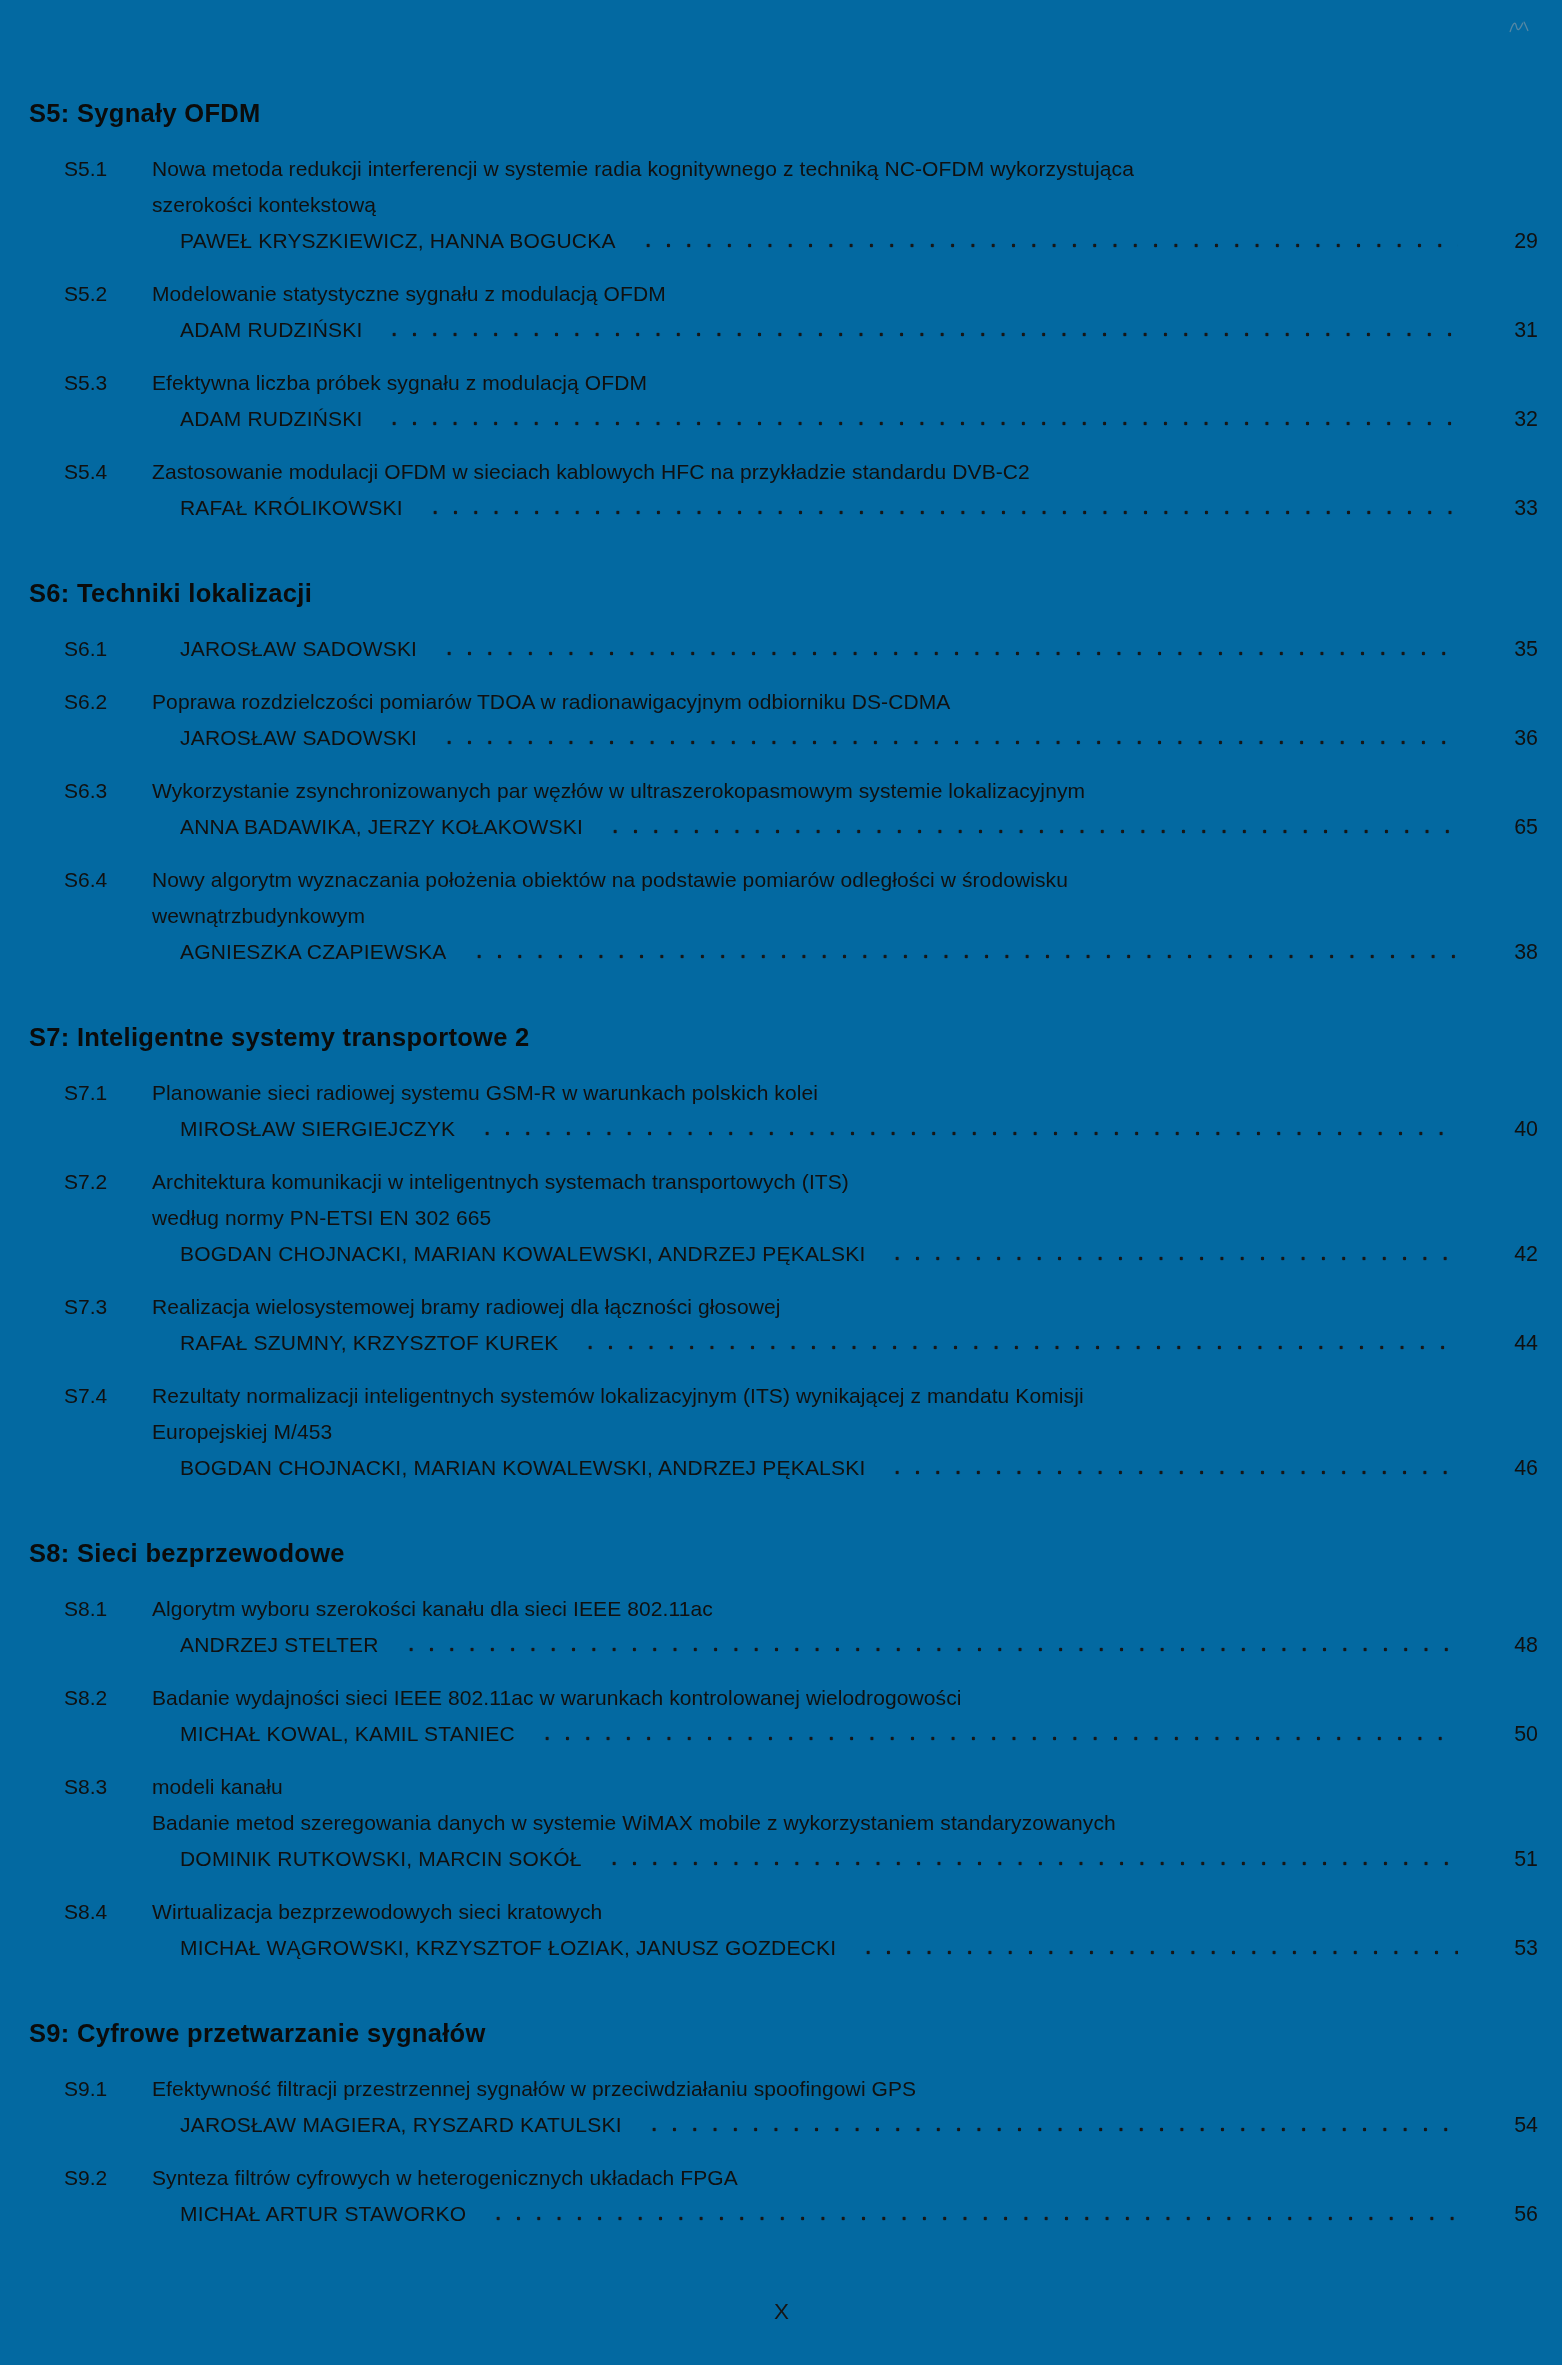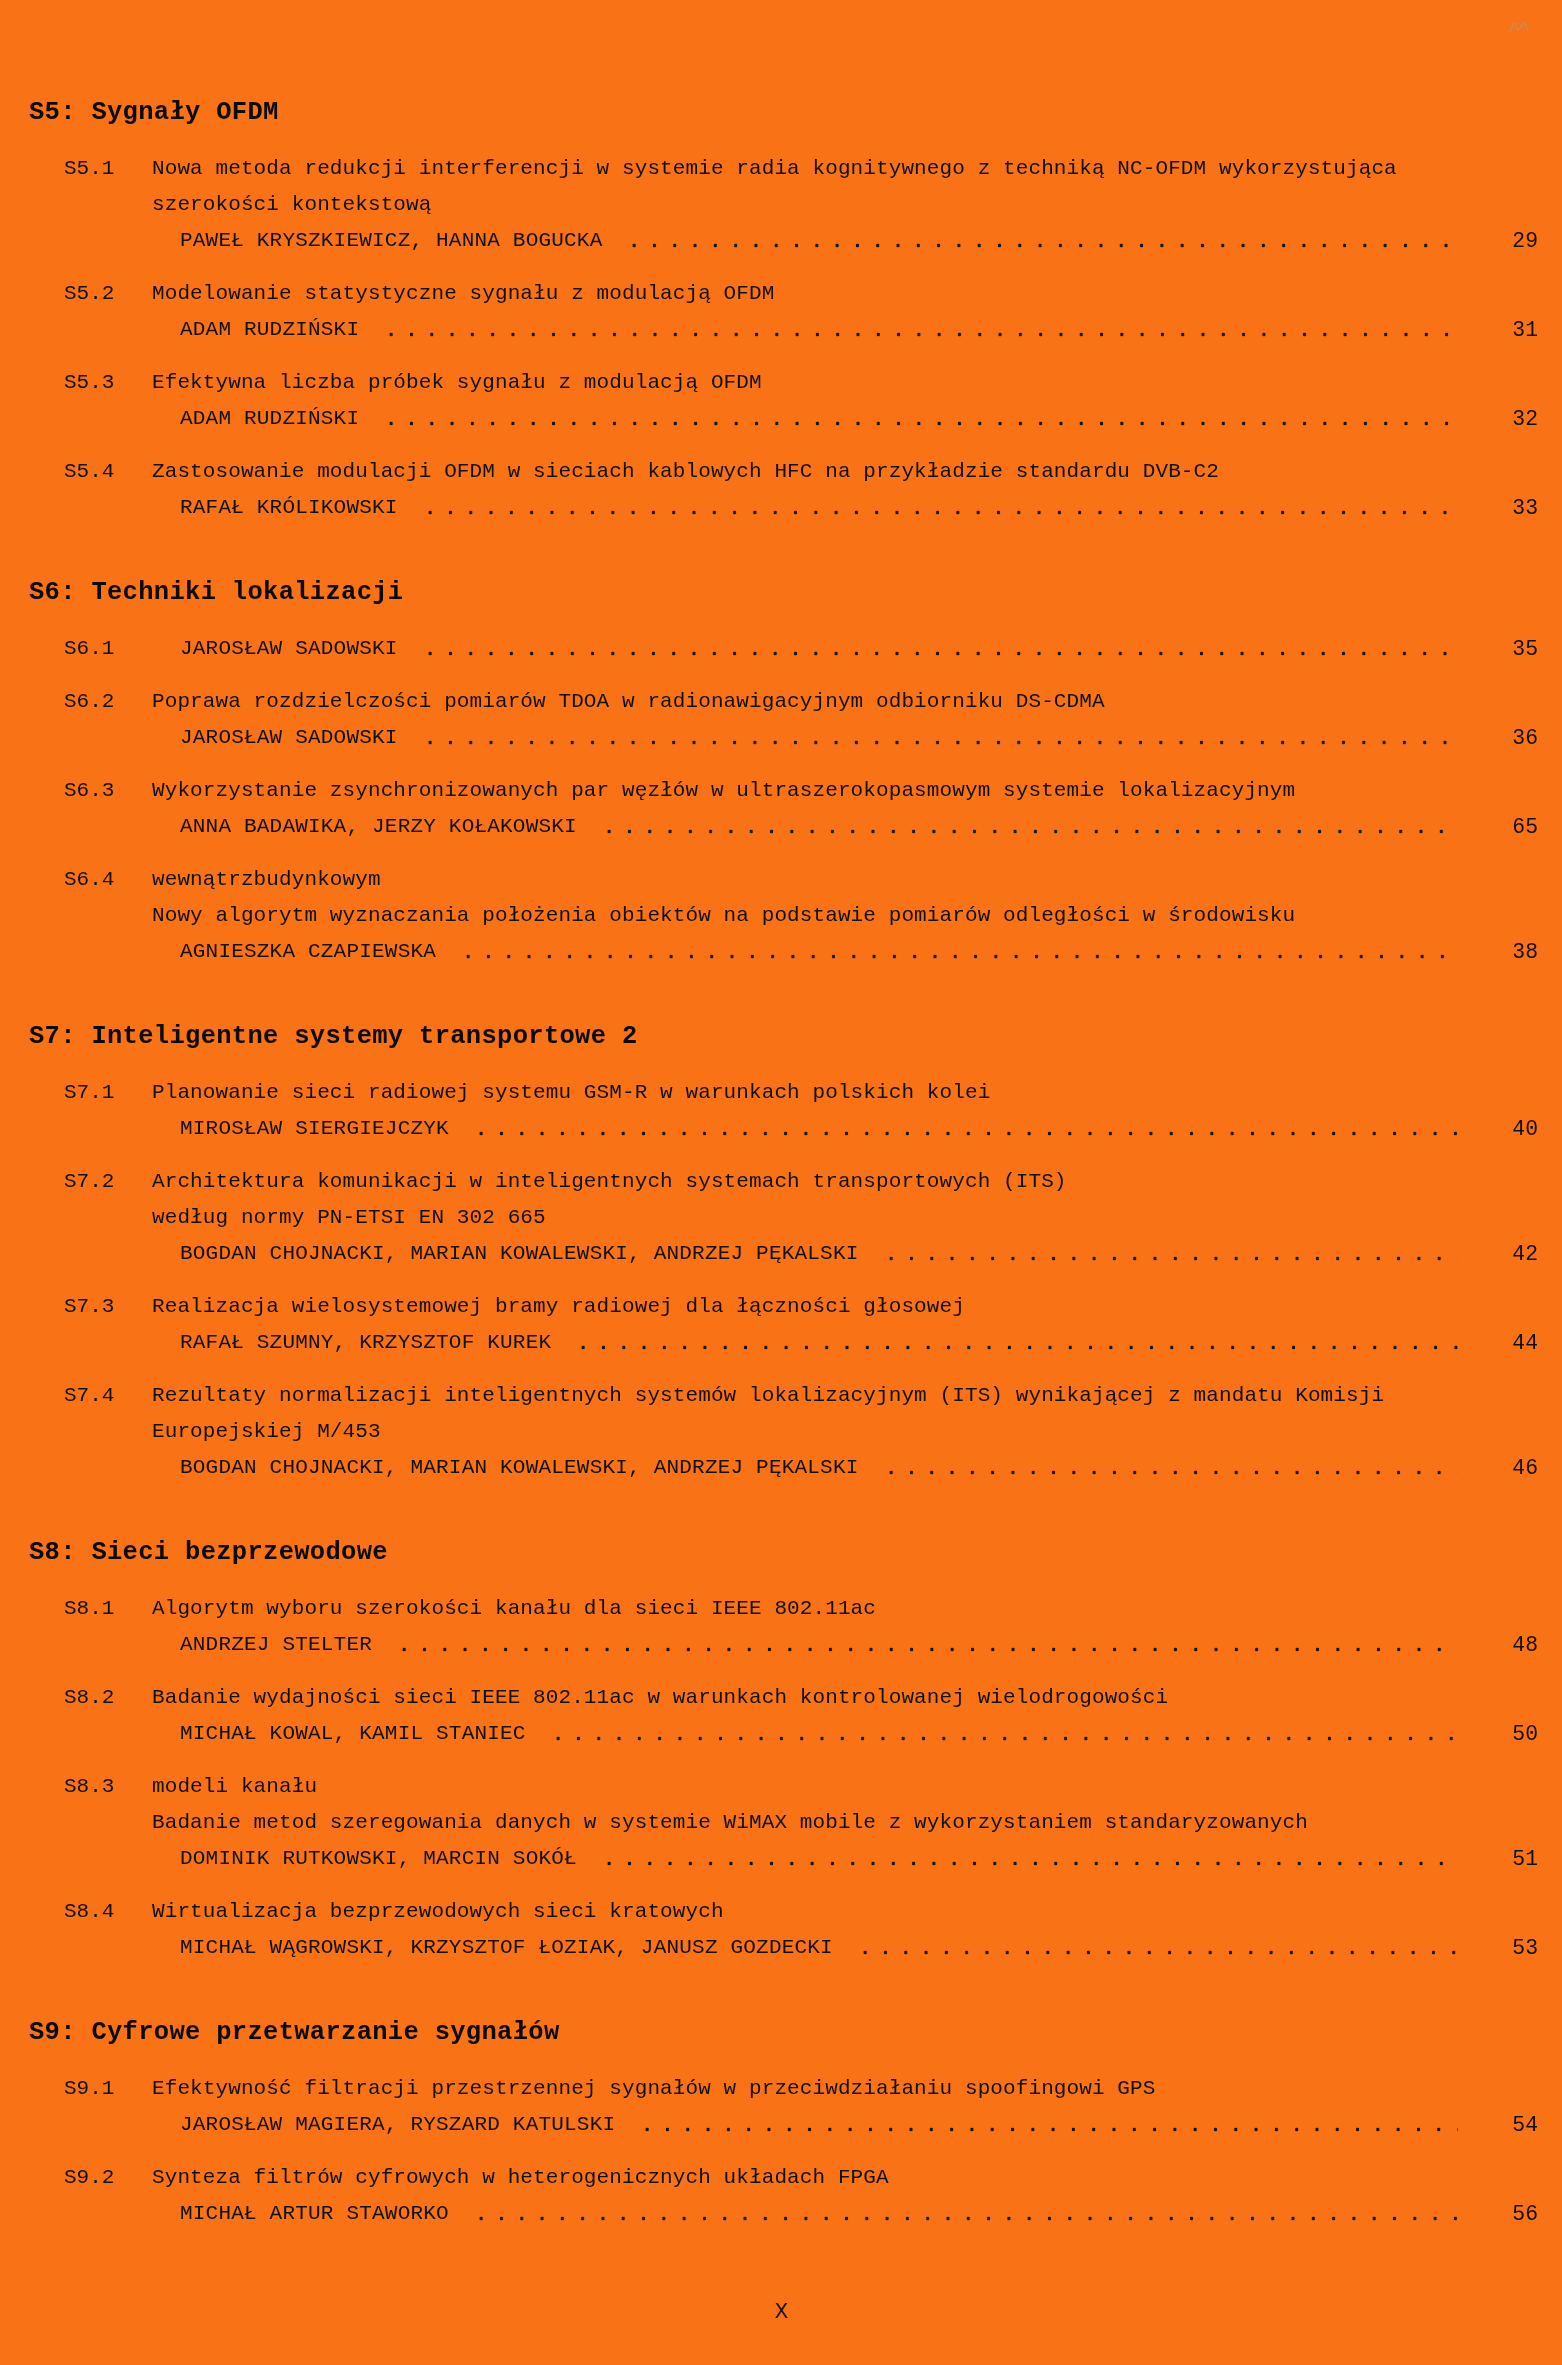--- a/index.html
+++ b/index.html
@@ -1,21 +1,21 @@
 <!DOCTYPE html>
 <html style="font-size:8.3px"><head>
 <meta charset="utf-8">
 <style>
   html, body { margin: 0; padding: 0; background: #e8e8e8; }
   .page {
     position: relative;
     width: 1563px;
     height: 2366px;
-    background: #f97316;
-    font-family: Liberation Mono, monospace;
+    background: #0369a1;
+    font-family: Liberation Sans, sans-serif;
     color: #101010;
     box-sizing: border-box;
     padding: 95px 25px 0 29px;
     overflow: hidden;
   }
   .section { margin-top: 49px; }
   .section:first-of-type { margin-top: 0; }
   .section-heading {
     margin: 0 0 20px 0;
     font-size: 25.5px;
@@ -176,22 +176,22 @@
         <div class="author-row">
           <span class="authors">ANNA BADAWIKA, JERZY KOŁAKOWSKI</span>
           <span class="dot-leader"></span>
           <span class="page-num">65</span>
         </div>
       </div>
     </div>
     <div class="entry">
       <div class="entry-num">S6.4</div>
       <div class="entry-body">
+        <div class="title-line">Nowy algorytm wyznaczania położenia obiektów na podstawie pomiarów odległości w środowisku</div>
         <div class="title-line">wewnątrzbudynkowym</div>
-        <div class="title-line">Nowy algorytm wyznaczania położenia obiektów na podstawie pomiarów odległości w środowisku</div>
         <div class="author-row">
           <span class="authors">AGNIESZKA CZAPIEWSKA</span>
           <span class="dot-leader"></span>
           <span class="page-num">38</span>
         </div>
       </div>
     </div>
   </section>
 
   <section class="section">

